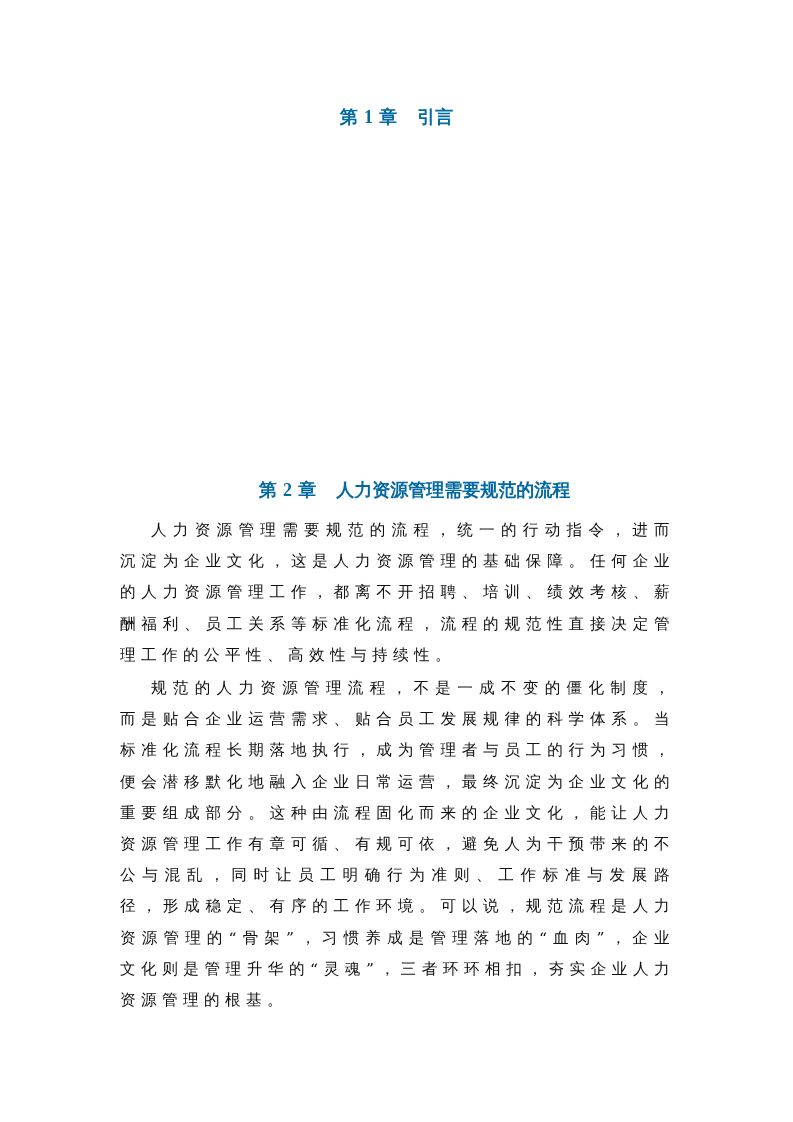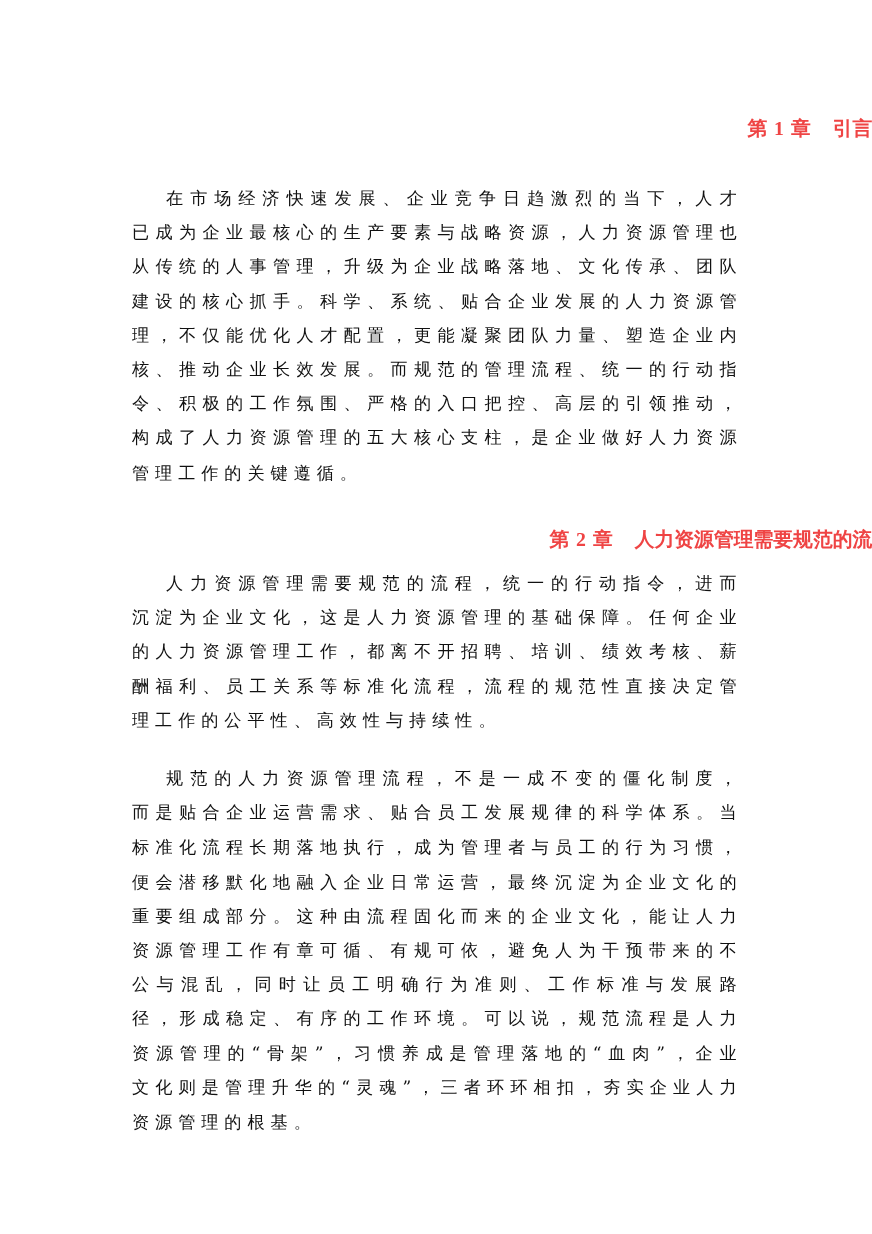--- a/index.html
+++ b/index.html
@@ -1,43 +1,42 @@
 <!DOCTYPE html>
 <html><head>
 <meta charset="utf-8">
 <style>
   html, body { margin:0; padding:0; background:#ffffff; }
   body { width:793px; height:1122px; position:relative; overflow:hidden;
          font-family: "DejaVu Serif", "Liberation Serif", serif; color:#111; }
   .page { position:absolute; left:0; top:0; width:793px; height:1122px; }
-  .heading { position:absolute; left:0; width:793px; text-align:right;
-             font-weight:bold; font-size:18px; line-height:24px; color:#ef4444;
+  .heading { position:absolute; left:0; width:793px; text-align:center;
+             font-weight:bold; font-size:18px; line-height:24px; color:#0369a1;
              font-family: "DejaVu Sans", "Liberation Sans", sans-serif; }
   .heading .num { font-family: "Liberation Serif", serif; }
   .heading .gap { display:inline-block; width:20px; }
   .para { position:absolute; left:120px; width:555px; font-size:15.6px;
           line-height:31.2px; text-indent:31px; text-align:justify;
           text-align-last:left; letter-spacing:5.4px; word-break:break-all; }
 </style>
 </head>
 <body>
 
 <div class="page">
 
   <h1 class="heading" style="top:105px;margin:0;">
     <span>第</span>
     <span class="num">1</span>
     <span>章</span><span class="gap"></span><span>引言</span>
   </h1>
 
-  <p class="para" style="top:165px;margin:0;">在市场经济快速发展、企业竞争日趋激烈的当下，人才已成为企业最核心的生产要素与战略资源，人力资源管理也从传统的人事管理，升级为企业战略落地、文化传承、团队建设的核心抓手。科学、系统、贴合企业发展的人力资源管理，不仅能优化人才配置，更能凝聚团队力量、塑造企业内核、推动企业长效发展。而规范的管理流程、统一的行动指令、积极的工作氛围、严格的入口把控、高层的引领推动，构成了人力资源管理的五大核心支柱，是企业做好人力资源管理工作的关键遵循。</p>
 
   <h1 class="heading" style="top:460px;margin:18px;">
     <span>第</span>
     <span class="num">2</span>
     <span>章</span><span class="gap"></span><span>人力资源管理需要规范的流程</span>
   </h1>
 
   <p class="para" style="top:515px;margin:0;">人力资源管理需要规范的流程，统一的行动指令，进而沉淀为企业文化，这是人力资源管理的基础保障。任何企业的人力资源管理工作，都离不开招聘、培训、绩效考核、薪酬福利、员工关系等标准化流程，流程的规范性直接决定管理工作的公平性、高效性与持续性。</p>
 
-  <p class="para" style="top:693px;margin:0;">规范的人力资源管理流程，不是一成不变的僵化制度，而是贴合企业运营需求、贴合员工发展规律的科学体系。当标准化流程长期落地执行，成为管理者与员工的行为习惯，便会潜移默化地融入企业日常运营，最终沉淀为企业文化的重要组成部分。这种由流程固化而来的企业文化，能让人力资源管理工作有章可循、有规可依，避免人为干预带来的不公与混乱，同时让员工明确行为准则、工作标准与发展路径，形成稳定、有序的工作环境。可以说，规范流程是人力资源管理的“骨架”，习惯养成是管理落地的“血肉”，企业文化则是管理升华的“灵魂”，三者环环相扣，夯实企业人力资源管理的根基。</p>
+  <p class="para" style="top:673px;margin:0;">规范的人力资源管理流程，不是一成不变的僵化制度，而是贴合企业运营需求、贴合员工发展规律的科学体系。当标准化流程长期落地执行，成为管理者与员工的行为习惯，便会潜移默化地融入企业日常运营，最终沉淀为企业文化的重要组成部分。这种由流程固化而来的企业文化，能让人力资源管理工作有章可循、有规可依，避免人为干预带来的不公与混乱，同时让员工明确行为准则、工作标准与发展路径，形成稳定、有序的工作环境。可以说，规范流程是人力资源管理的“骨架”，习惯养成是管理落地的“血肉”，企业文化则是管理升华的“灵魂”，三者环环相扣，夯实企业人力资源管理的根基。</p>
 
 </div>
 
 </body></html>

